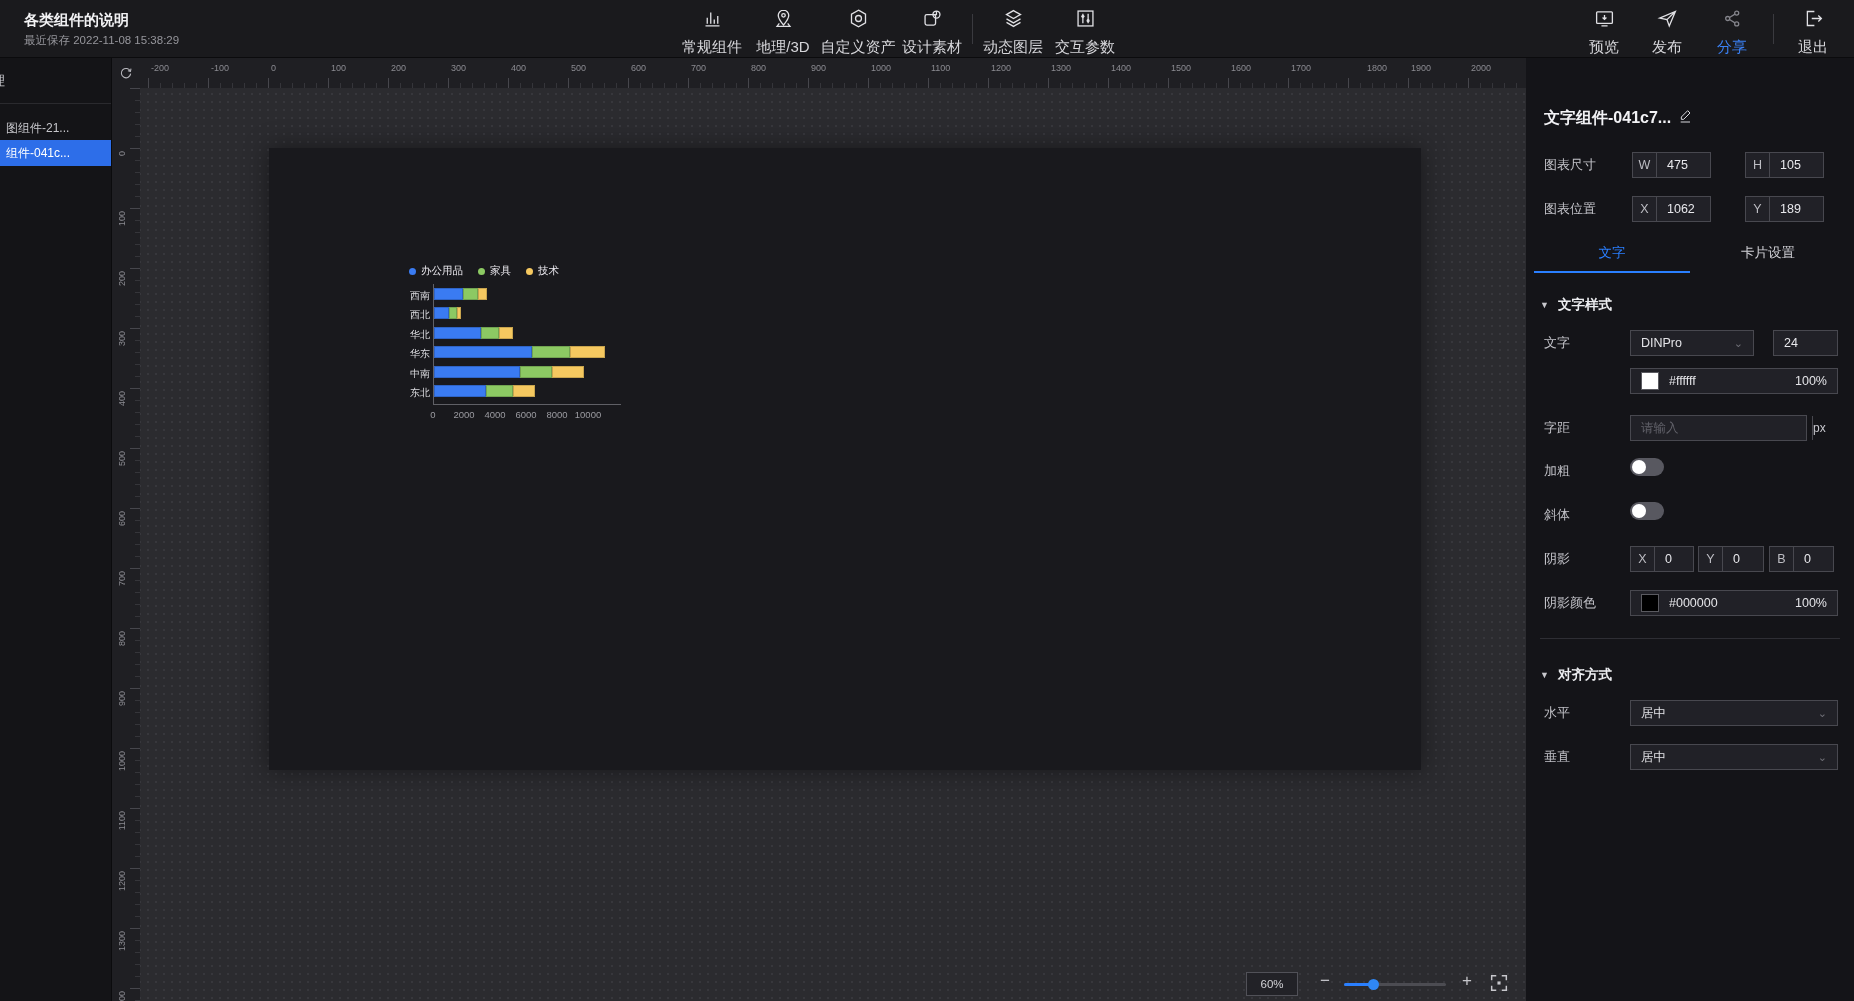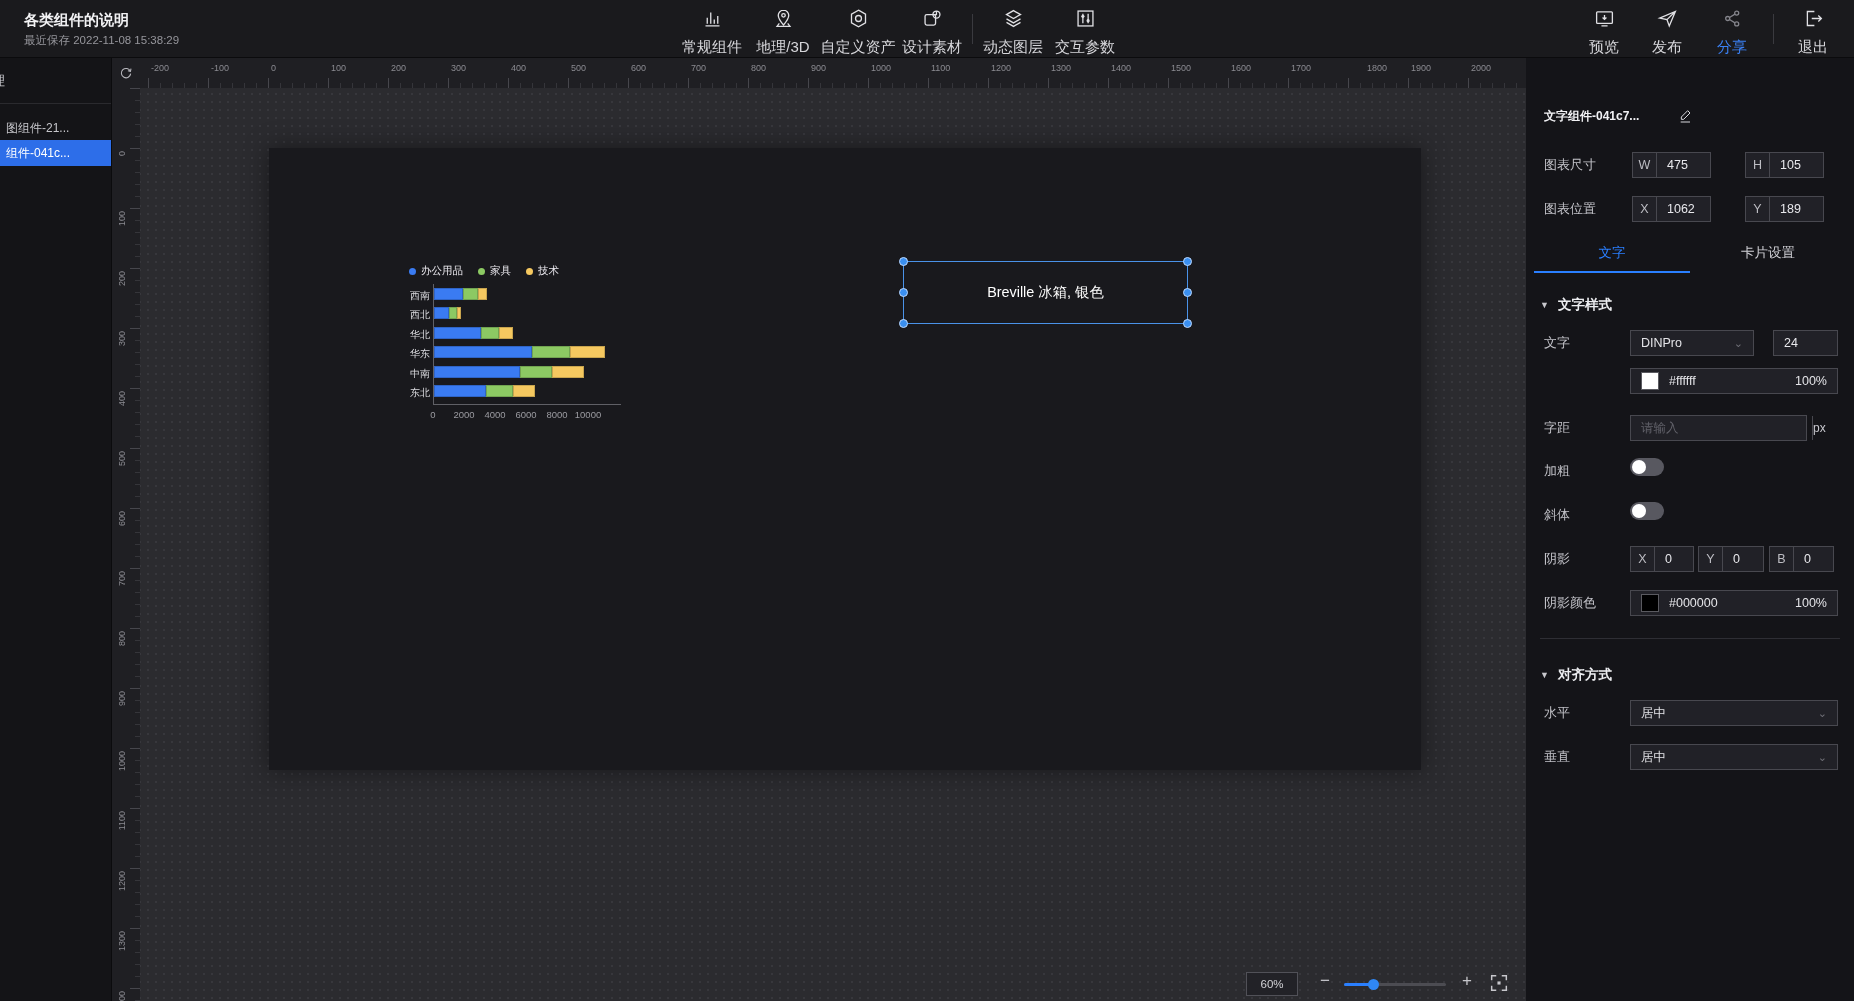--- a/index.html
+++ b/index.html
@@ -74,21 +74,21 @@
   #slider-thumb { position:absolute; left:24px; top:-4px; width:11px; height:11px; border-radius:50%; background:#2f87f5; cursor:pointer; }
   #fit-btn { position:absolute; left:1488px; top:972px; width:22px; height:22px; cursor:pointer; }
   #fit-btn svg { width:22px; height:22px; stroke:#c7c7cc; stroke-width:1.6; fill:none; }
 
   
   #inspector { position:absolute; left:1526px; top:58px; width:328px; height:943px; background:#141418; z-index:45; }
   #insp-tabs { position:absolute; left:0; top:0; width:328px; height:38px; display:flex; }
   .insp-tab { flex:1; text-align:center; line-height:36px; font-size:13.5px; color:#c9c9cf;
     background:#212126; border-left:1px solid #141418; cursor:pointer; }
   .insp-tab.active { background:#141418; color:#2a7fff; border-top:2px solid #2a7fff; border-left:none; }
-  #comp-name { position:absolute; left:18px; top:50px; font-size:12px; font-weight:bold; color:#f2f2f5; }
+  #comp-name { position:absolute; left:18px; top:50px; font-size:16px; font-weight:bold; color:#f2f2f5; }
   #edit-icon { position:absolute; left:152px; top:50px; width:16px; height:16px; cursor:pointer; }
   #edit-icon svg { width:16px; height:16px; stroke:#d8d8dc; stroke-width:1.5; fill:none; }
   .fld-label { position:absolute; left:18px; font-size:13px; color:#c2c2c8; }
   .box { position:absolute; height:26px; background:#212127; border:1px solid #48484f; display:flex; align-items:center; }
   .box .pre { width:24px; text-align:center; font-size:12.5px; color:#bdbdc3; border-right:1px solid #48484f; flex:0 0 auto; align-self:stretch; line-height:24px; }
   .box .val { flex:1; text-align:left; padding-left:10px; font-size:12.5px; color:#e8e8ec; }
   #subtabs { position:absolute; left:8px; top:180px; width:312px; height:36px; }
   .subtab { position:absolute; top:0; width:156px; text-align:center; font-size:13.5px; color:#cfcfd4; line-height:30px; cursor:pointer; }
   .subtab.active { color:#2a7fff; }
   #subtab-underline { position:absolute; left:0; top:33px; width:156px; height:2px; background:#2a7fff; }
@@ -264,29 +264,20 @@
       <div id="chart-ticks">
           <span class="tick-label" style="left: 28px;">0</span>
           <span class="tick-label" style="left: 59px;">2000</span>
           <span class="tick-label" style="left: 90px;">4000</span>
           <span class="tick-label" style="left: 121px;">6000</span>
           <span class="tick-label" style="left: 152px;">8000</span>
           <span class="tick-label" style="left: 183px;">10000</span>
         </div>
     </div>
 
-    <div id="text-comp">
-      <span class="txt">Breville 冰箱, 银色</span>
-      <div class="handle" style="left:-5px;top:-5px"></div>
-      <div class="handle" style="left:-5px;top:26px"></div>
-      <div class="handle" style="left:-5px;bottom:-5px"></div>
-      <div class="handle" style="right:-5px;top:-5px"></div>
-      <div class="handle" style="right:-5px;top:26px"></div>
-      <div class="handle" style="right:-5px;bottom:-5px"></div>
-    </div>
   </div>
 </div>
 
 <div id="ruler-corner">
   <svg viewBox="0 0 24 24">
       <path d="M18.5 9.5A7 7 0 1 0 19 13"></path>
       <path d="m19.5 5.5-.8 4-3.8-1"></path>
     </svg>
 </div>
 <div id="h-ruler">

